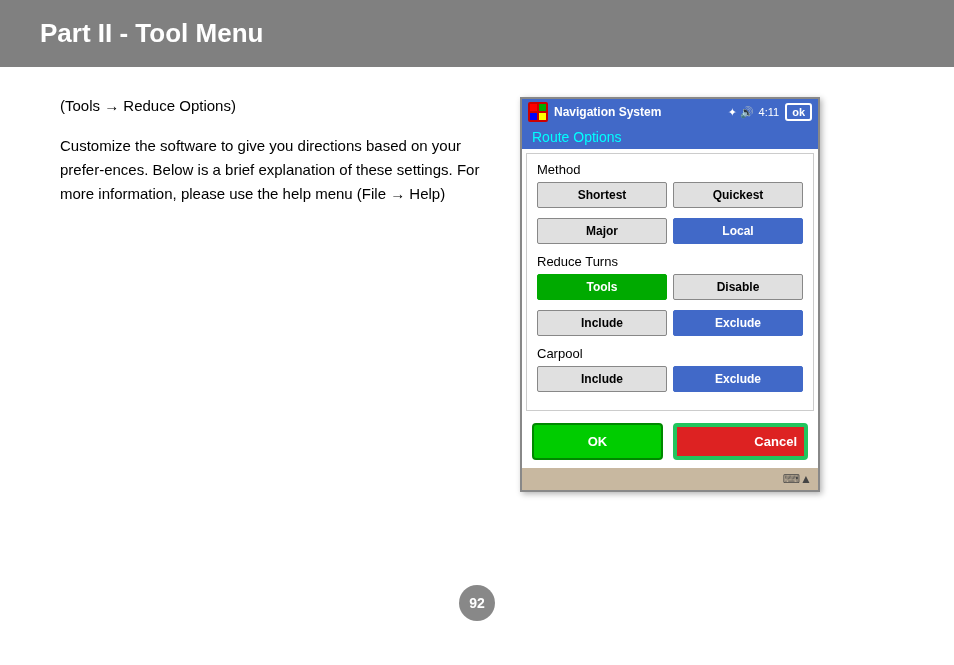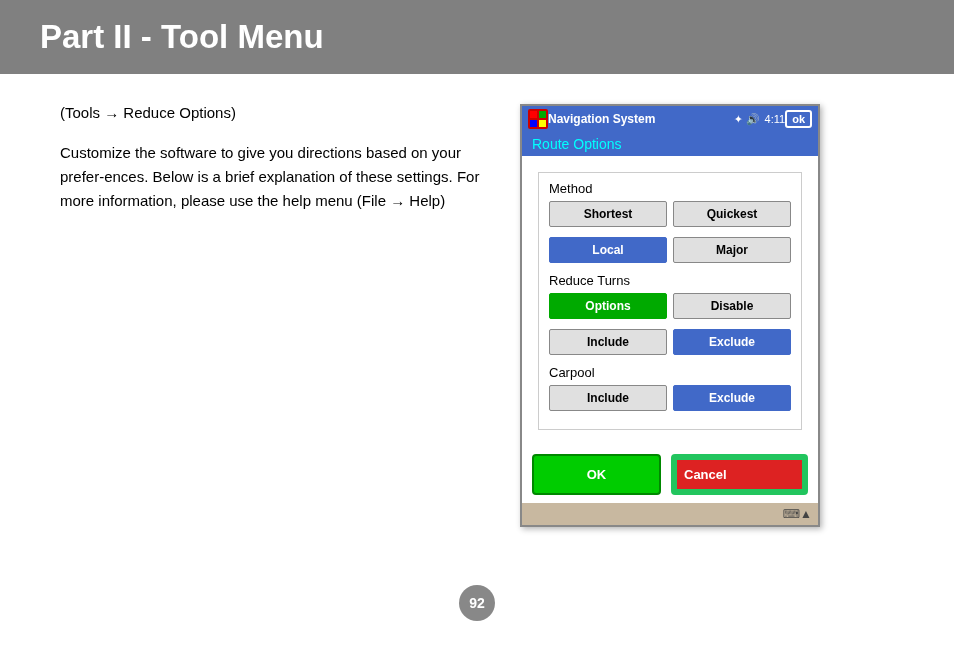--- a/index.html
+++ b/index.html
@@ -12,21 +12,21 @@
     }
 
     
     .header-banner {
       background: #808080;
       padding: 18px 40px;
       margin-bottom: 30px;
     }
     .header-banner h1 {
       color: #fff;
-      font-size: 33px;
+      font-size: 26px;
       font-weight: bold;
     }
 
     
     .main-content {
       display: flex;
       flex-direction: row;
       padding: 0 60px;
       gap: 40px;
     }
@@ -59,20 +59,21 @@
       background: #fff;
       box-shadow: 2px 2px 6px rgba(0,0,0,0.3);
     }
 
     
     .device-topbar {
       background: #4169c8;
       display: flex;
       align-items: center;
       padding: 3px 6px;
+      gap: 6px;
     }
     .device-topbar-icon {
       width: 20px;
       height: 20px;
       background: #c00;
       border-radius: 2px;
       display: flex;
       align-items: center;
       justify-content: center;
       font-size: 10px;
@@ -110,21 +111,21 @@
       color: #00ffff;
       font-size: 14px;
       font-weight: normal;
       padding: 4px 10px;
     }
 
     
     .route-options-panel {
       padding: 8px 10px;
       border: 1px solid #ccc;
-      margin: 16px;
+      margin: 4px;
       background: #fff;
     }
 
     .option-group-label {
       font-size: 13px;
       font-weight: normal;
       margin-bottom: 5px;
       color: #000;
     }
 
@@ -178,24 +179,24 @@
       cursor: pointer;
       text-align: center;
     }
     .action-btn-cancel {
       flex: 1;
       padding: 7px;
       background: #dd2222;
       color: #fff;
       font-size: 13px;
       font-weight: bold;
-      border: 6px solid #22c55e;
+      border: 4px solid #22c55e;
       border-radius: 4px;
       cursor: pointer;
-      text-align: left;
+      text-align: right;
     }
 
     
     .device-taskbar {
       background: #c8b8a0;
       height: 22px;
       display: flex;
       align-items: center;
       justify-content: flex-end;
       padding-right: 6px;
@@ -262,29 +263,29 @@
 
     <div class="route-options-panel">
 
       <div>
         <div class="option-group-label">Method</div>
         <div class="option-buttons-row">
           <button class="opt-btn opt-btn-inactive">Shortest</button>
           <button class="opt-btn opt-btn-inactive">Quickest</button>
         </div>
         <div class="option-buttons-row">
+          <button class="opt-btn opt-btn-inactive">Major</button>
           <button class="opt-btn opt-btn-active-blue">Local</button>
-          <button class="opt-btn opt-btn-inactive">Major</button>
         </div>
       </div>
 
       <div>
         <div class="option-group-label">Reduce Turns</div>
         <div class="option-buttons-row">
-          <button class="opt-btn opt-btn-active-green">Options</button>
+          <button class="opt-btn opt-btn-active-green">Tools</button>
           <button class="opt-btn opt-btn-inactive">Disable</button>
         </div>
       </div>
 
       <div>
         <div class="option-buttons-row">
           <button class="opt-btn opt-btn-inactive">Include</button>
           <button class="opt-btn opt-btn-active-blue">Exclude</button>
         </div>
       </div>

